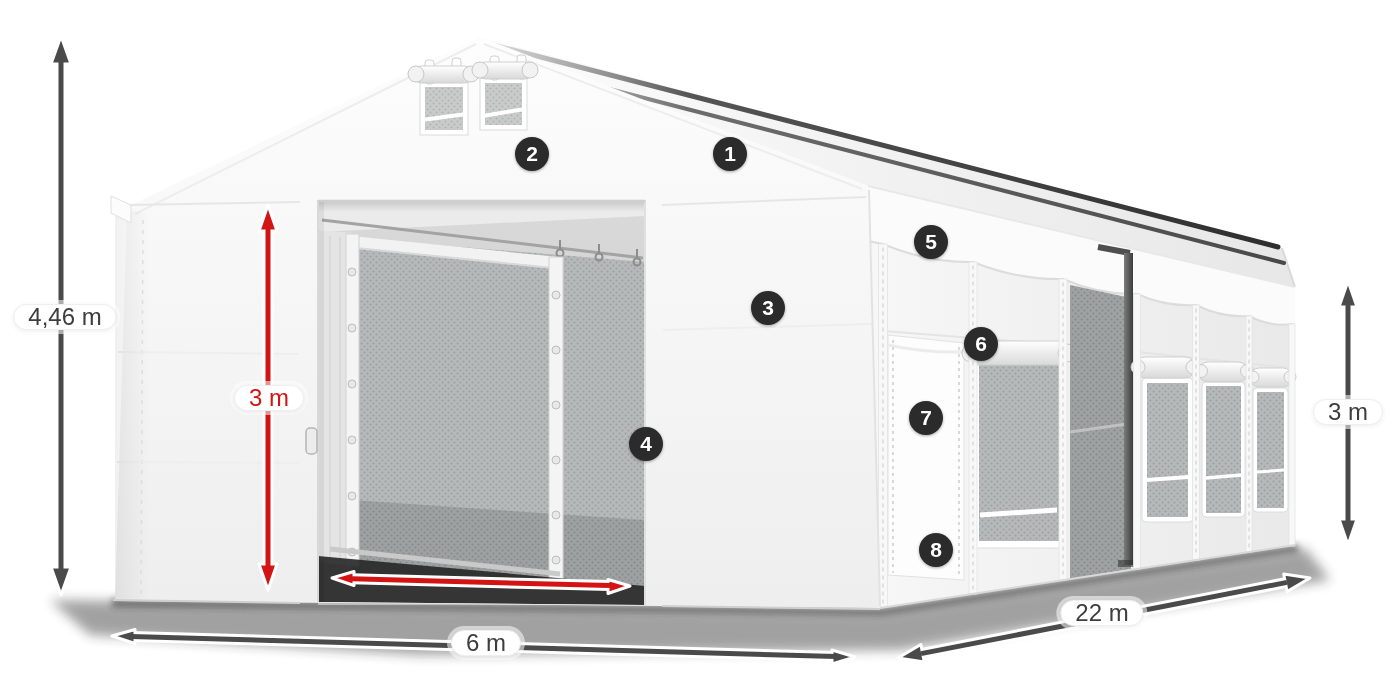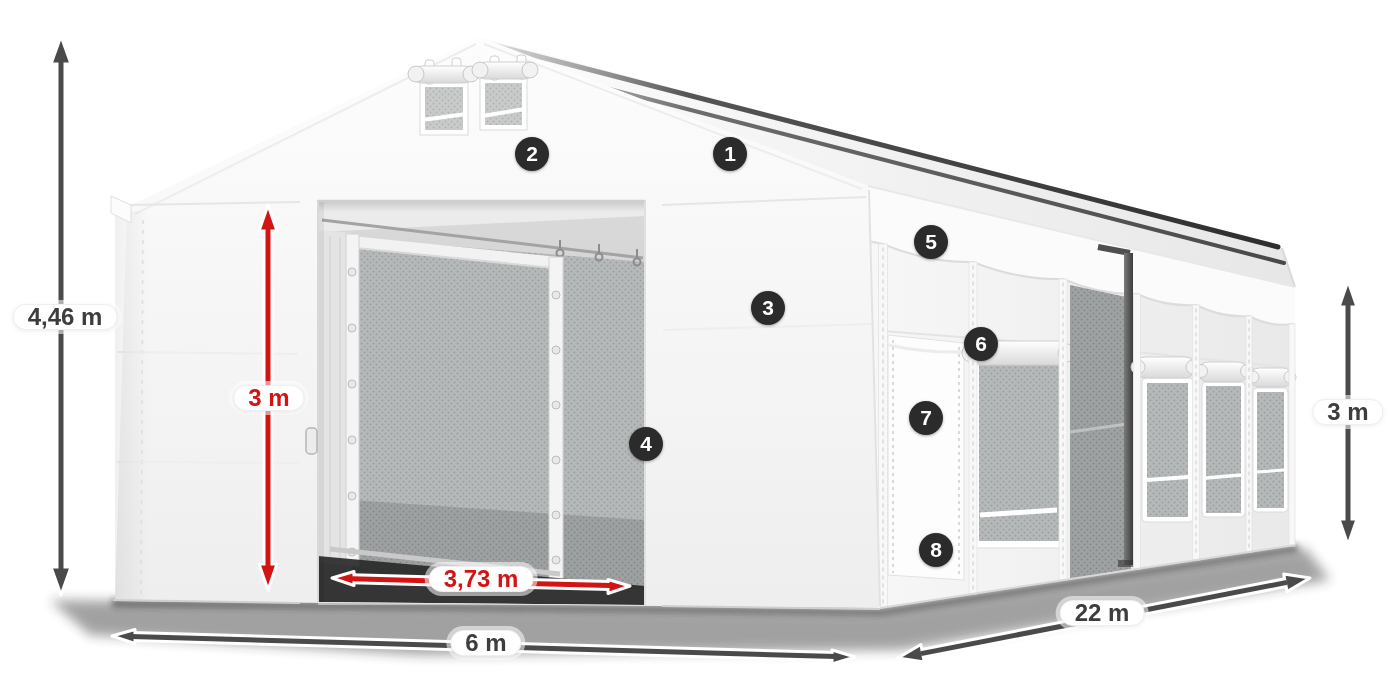--- a/index.html
+++ b/index.html
@@ -13,21 +13,21 @@
   .shaft.dark{stroke:var(--c-dimension_dark,#4a4a4a);}
   .shaft.red{stroke:var(--c-dimension_red,#d31414);}
   .head{stroke:#ffffff;stroke-width:3;stroke-linejoin:round;}
   .head.dark{fill:var(--c-dimension_dark,#4a4a4a);}
   .head.red{fill:var(--c-dimension_red,#d31414);}
 
   
   .pill{position:absolute;transform:translate(-50%,-50%);
         background:var(--c-pill_background,#ffffff);
         color:var(--c-pill_text,#3d3d3d);
-        font-weight:bold;font-size:24px;line-height:1;
+        font-weight:normal;font-size:24px;line-height:1;
         padding:0 14px;border-radius:19px;white-space:nowrap;
         border:1px solid #efefef;
         box-shadow:0 0 0 4px rgba(255,255,255,.55),0 1px 4px rgba(0,0,0,.16);}
   .pill.red{color:var(--c-dimension_red,#d31414);}
 
   
   .badge{position:absolute;transform:translate(-50%,-50%);
          width:34px;height:34px;border-radius:50%;
          background:var(--c-badge,#2b2b2b);color:var(--c-badge_text,#fff);
          font-weight:bold;font-size:21px;line-height:34px;text-align:center;
@@ -308,21 +308,20 @@
       <line class="cas" x1="1348" y1="303" x2="1348" y2="521"></line>
       <polygon class="head dark" points="1348,281 1339,307 1357,307"></polygon>
       <polygon class="head dark" points="1348,545 1339,519 1357,519"></polygon>
       <line class="shaft dark" x1="1348" y1="303" x2="1348" y2="521"></line>
     </g>
   </g>
 </svg>
 
 <div class="pill" style="left:65px;top:317px">4,46 m</div>
 <div class="pill red" style="left:269px;top:398px">3 m</div>
-<div class="pill red" style="left:481px;top:579px">3,73 m</div>
 <div class="pill" style="left:486px;top:643px">6 m</div>
 <div class="pill" style="left:1102px;top:613px">22 m</div>
 <div class="pill" style="left:1348px;top:412px">3 m</div>
 
 <div class="badge" style="left:730px;top:154px">1</div>
 <div class="badge" style="left:532px;top:154px">2</div>
 <div class="badge" style="left:768px;top:308px">3</div>
 <div class="badge" style="left:646px;top:444px">4</div>
 <div class="badge" style="left:931px;top:242px">5</div>
 <div class="badge" style="left:981px;top:344px">6</div>

